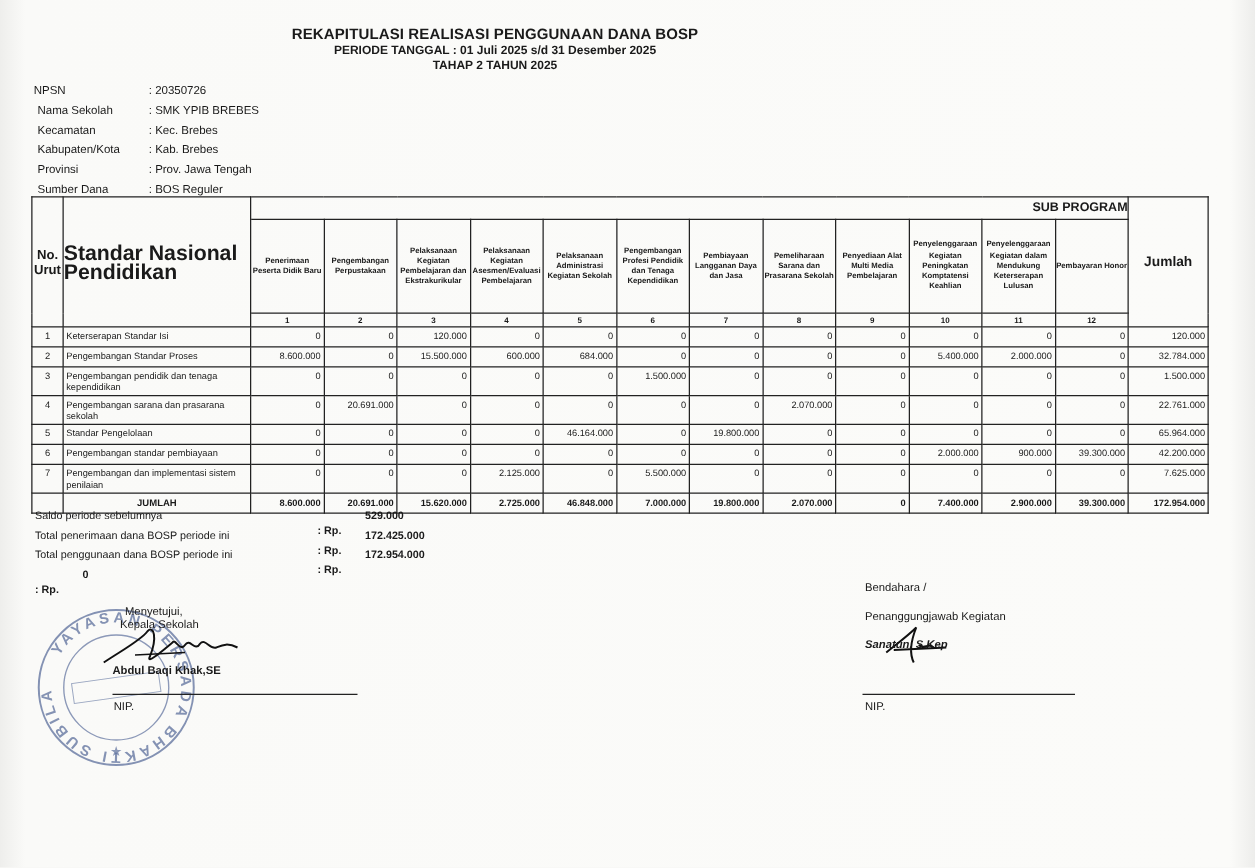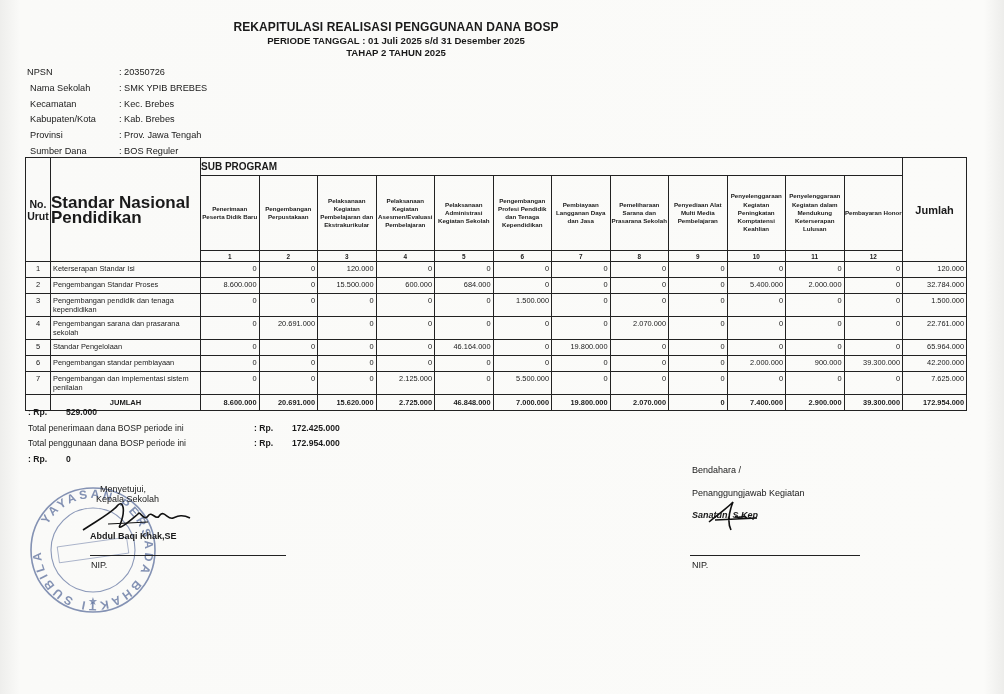--- a/index.html
+++ b/index.html
@@ -17,38 +17,38 @@
 
   .info { position:absolute; left:27px; top:67px; font-size:9.2px; }
   .info .row { height:15.8px; display:flex; }
   .info .lbl { width:92px; }
   .info .row:nth-child(n+2) .lbl { padding-left:3px; width:89px; }
   .info .val { }
 
   table.rk { position:absolute; left:25px; top:157px; width:936px; border-collapse:collapse; table-layout:fixed; }
   table.rk td, table.rk th { border:1px solid #222; padding:0; }
   table.rk { border:1.5px solid #111; }
-  .hsub { height:17px; font-size:10px; font-weight:bold; text-align:left; }
+  .hsub { height:17px; font-size:10px; font-weight:bold; text-align:right; }
   .hcol { height:74px; font-size:6.2px; font-weight:bold; text-align:center; line-height:8.2px; vertical-align:middle; }
   .hnum { height:10px; font-size:6.4px; font-weight:bold; text-align:center; }
   .hno { font-size:10.5px; font-weight:bold; text-align:center; line-height:12px; }
   .hstd { font-size:17px; font-weight:bold; text-align:left; line-height:15px; }
   .hjml { font-size:11px; font-weight:bold; text-align:center; }
   .cno { text-align:center; font-size:7.5px; vertical-align:top; padding-top:2px !important; }
   .cname { font-size:7.4px; vertical-align:top; padding:2px 2px 0 2px !important; line-height:9px; }
   .cval { text-align:right; font-size:7.4px; vertical-align:top; padding:2px 2px 0 0 !important; }
   tr.r1 td { height:13px; }
   tr.r2 td { height:20px; }
   tr.tot td { height:15px; font-weight:bold; vertical-align:middle; padding-top:0 !important; }
   tr.tot .cname { text-align:center; font-size:7.6px; }
 
   .summary { position:absolute; left:28px; top:407px; font-size:8.6px; }
   .summary .row { height:15.5px; display:flex; }
   .summary .lbl { width:226px; }
-  .summary .sep { width:32px; font-weight:bold; }
+  .summary .sep { width:32px; font-weight:bold;margin-top:12px; }
   .summary .amt { font-weight:bold; padding-left:6px; }
   .sig-text { position:absolute; font-size:9px; }
   .sig-name { font-weight:bold; }
   .line { position:absolute; height:0; border-top:1px solid #222; }
   .stamp { position:absolute; left:28px; top:485px; width:130px; height:130px; }
   .sig-scribble { position:absolute; }
 </style>
 </head>
 <body>
 
@@ -263,20 +263,21 @@
           <td class="cval">7.400.000</td>
           <td class="cval">2.900.000</td>
           <td class="cval">39.300.000</td>
           <td class="cval">172.954.000</td>
         </tr>
       </tbody>
   </table>
 
   <div class="summary" id="summary">
       <div class="row">
+        <span class="lbl">Saldo periode sebelumnya</span>
         <span class="sep">: Rp.</span>
         <span class="amt">529.000</span>
       </div>
       <div class="row">
         <span class="lbl">Total penerimaan dana BOSP periode ini</span>
         <span class="sep">: Rp.</span>
         <span class="amt">172.425.000</span>
       </div>
       <div class="row">
         <span class="lbl">Total penggunaan dana BOSP periode ini</span>

